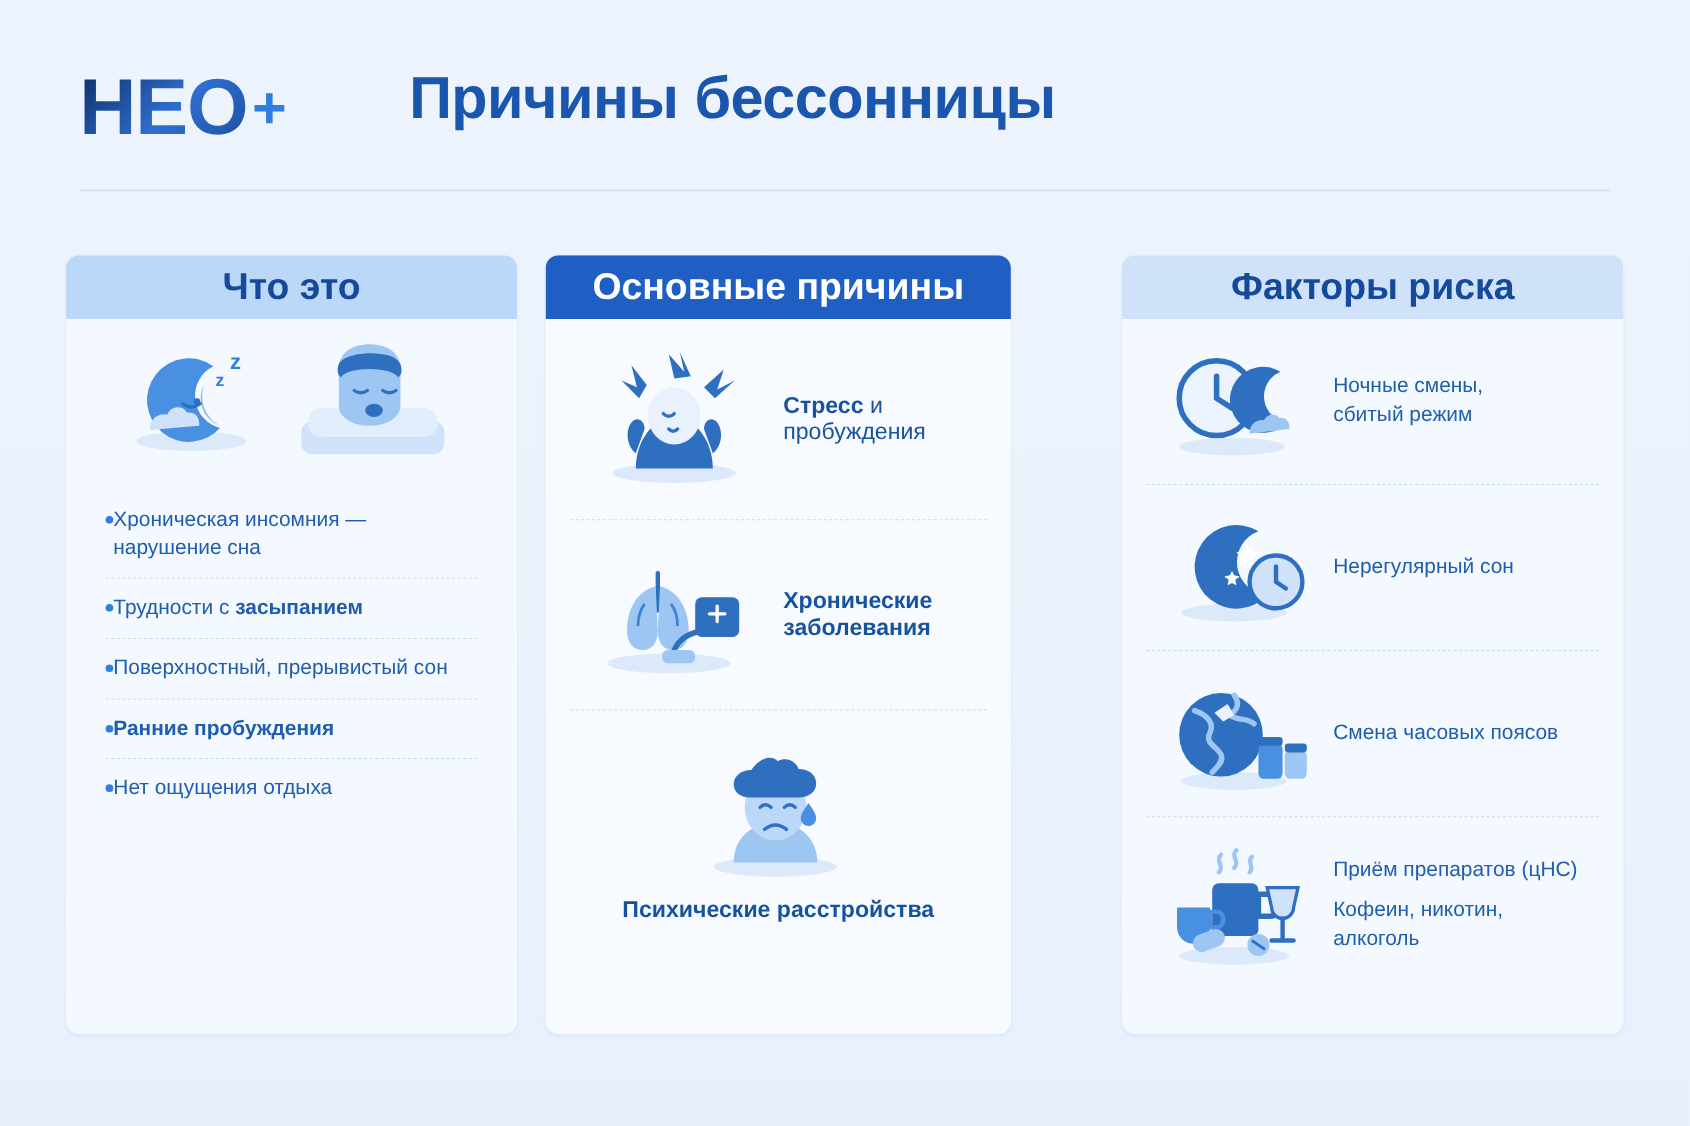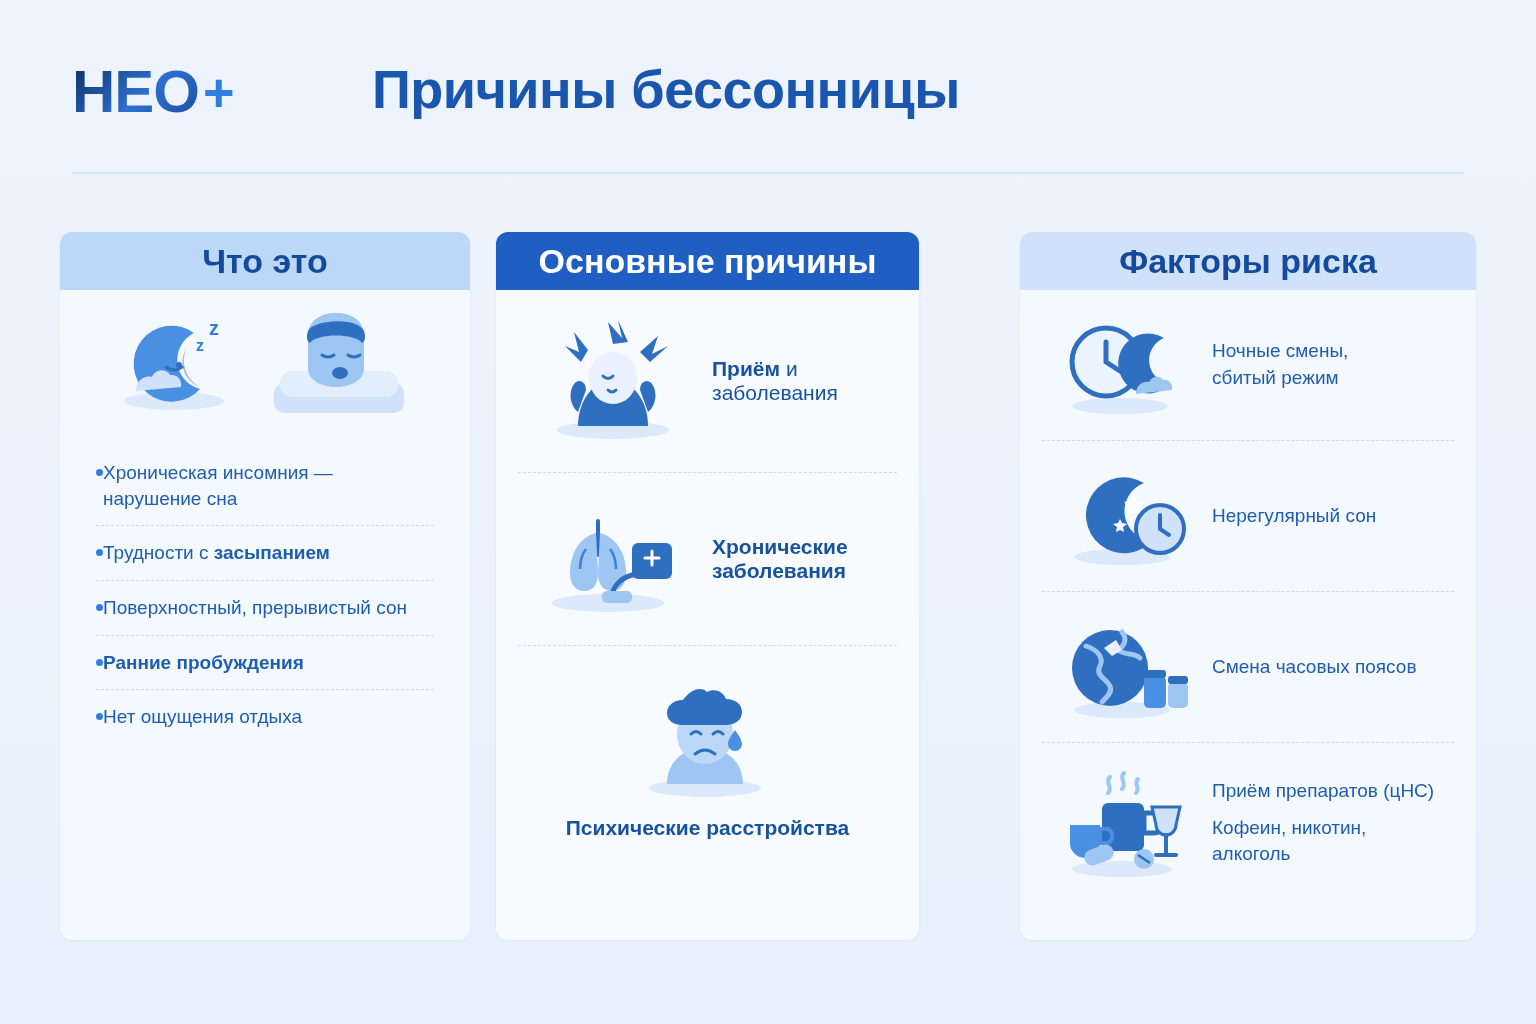--- a/index.html
+++ b/index.html
@@ -30,21 +30,21 @@
   }
   .logo {
     position: absolute;
     left: 72px;
     top: 62px;
     display: flex;
     align-items: center;
     gap: 2px;
   }
   .logo-text {
-    font-size: 60px;
+    font-size: 72px;
     font-weight: bold;
     letter-spacing: -1px;
     line-height: 1;
     background: linear-gradient(135deg, #0d2c63 0%, #2f6fd0 55%, #1a4fa0 100%);
     -webkit-background-clip: text;
     background-clip: text;
     color: transparent;
   }
   .logo-plus {
     font-size: 54px;
@@ -274,21 +274,21 @@
             <path d="M85 28l-5-22 14 16-4-18 10 22z" fill="#2f6fc0"></path>
             <path d="M112 36l18-16-6 18 16-8-18 16z" fill="#2f6fc0"></path>
             <path d="M50 110c0-26 16-46 35-46s35 20 35 46z" fill="#2f6fc0"></path>
             <ellipse cx="85" cy="62" rx="24" ry="26" fill="#e8f1fd"></ellipse>
             <path d="M75 60q5 5 10 0" stroke="#2f6fc0" stroke-width="3" fill="none" stroke-linecap="round"></path>
             <path d="M88 74q-4 4-8 0" stroke="#2f6fc0" stroke-width="3" fill="none" stroke-linecap="round"></path>
             <path d="M50 96c-8-6-10-20-4-28 5-6 12-2 12 6z" fill="#2f6fc0"></path>
             <path d="M120 96c8-6 10-20 4-28-5-6-12-2-12 6z" fill="#2f6fc0"></path>
           </svg>
         </span>
-        <span class="cause-label"><span>Приём</span><span class="reg"> и заболевания</span></span>
+        <span class="cause-label"><span>Стресс</span><span class="reg"> и пробуждения</span></span>
       </div>
 
       <div class="cause-row">
         <span class="icon-box">
           <svg width="170" height="120" viewBox="0 0 170 120">
             <ellipse cx="80" cy="104" rx="56" ry="9" fill="#dce9fb"></ellipse>
             <path d="M70 22v34" stroke="#2f6fc0" stroke-width="4" stroke-linecap="round"></path>
             <path d="M68 34c-16 4-26 20-26 40 0 12 6 18 14 18 10 0 14-8 14-18z" fill="#9dc6f3"></path>
             <path d="M72 34c16 4 26 20 26 40 0 12-6 18-14 18-10 0-14-8-14-18z" fill="#9dc6f3"></path>
             <path d="M58 50q-6 8-6 20M82 50q6 8 6 20" stroke="#3d82d8" stroke-width="2.5" fill="none"></path>

